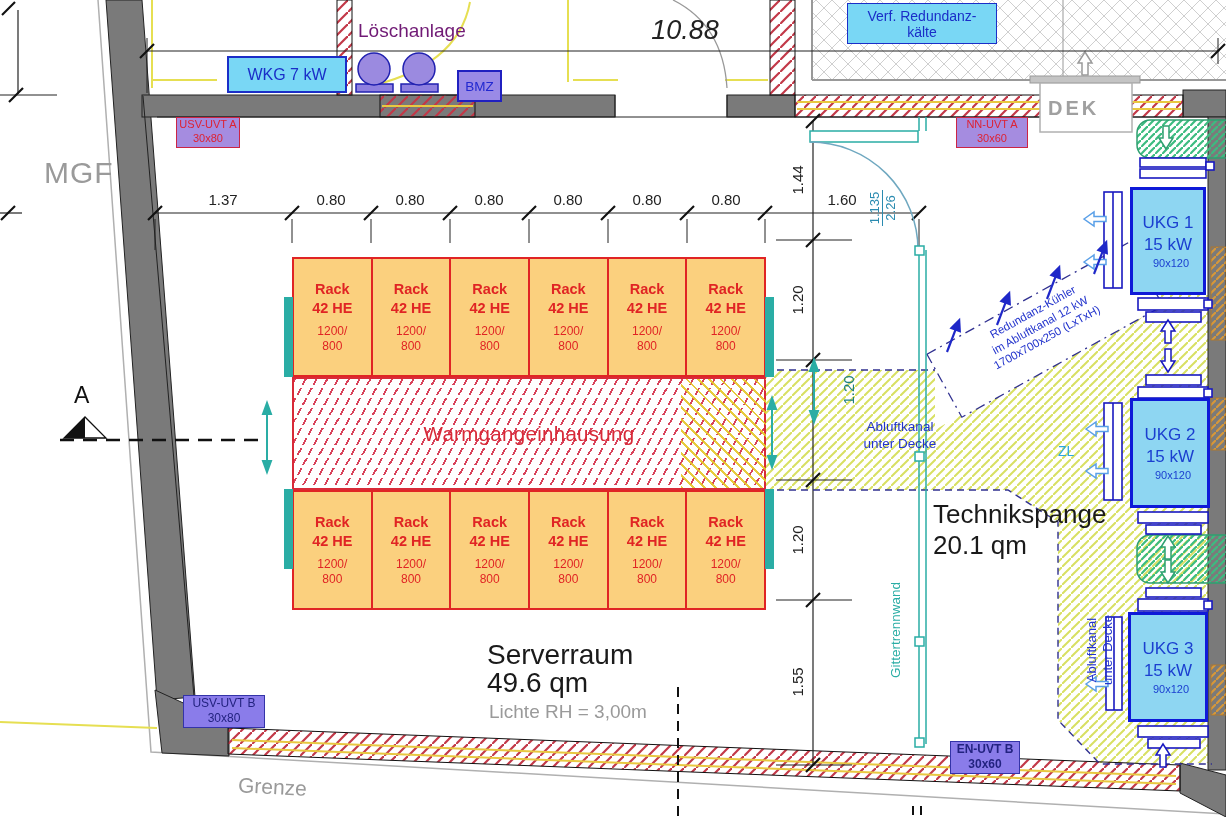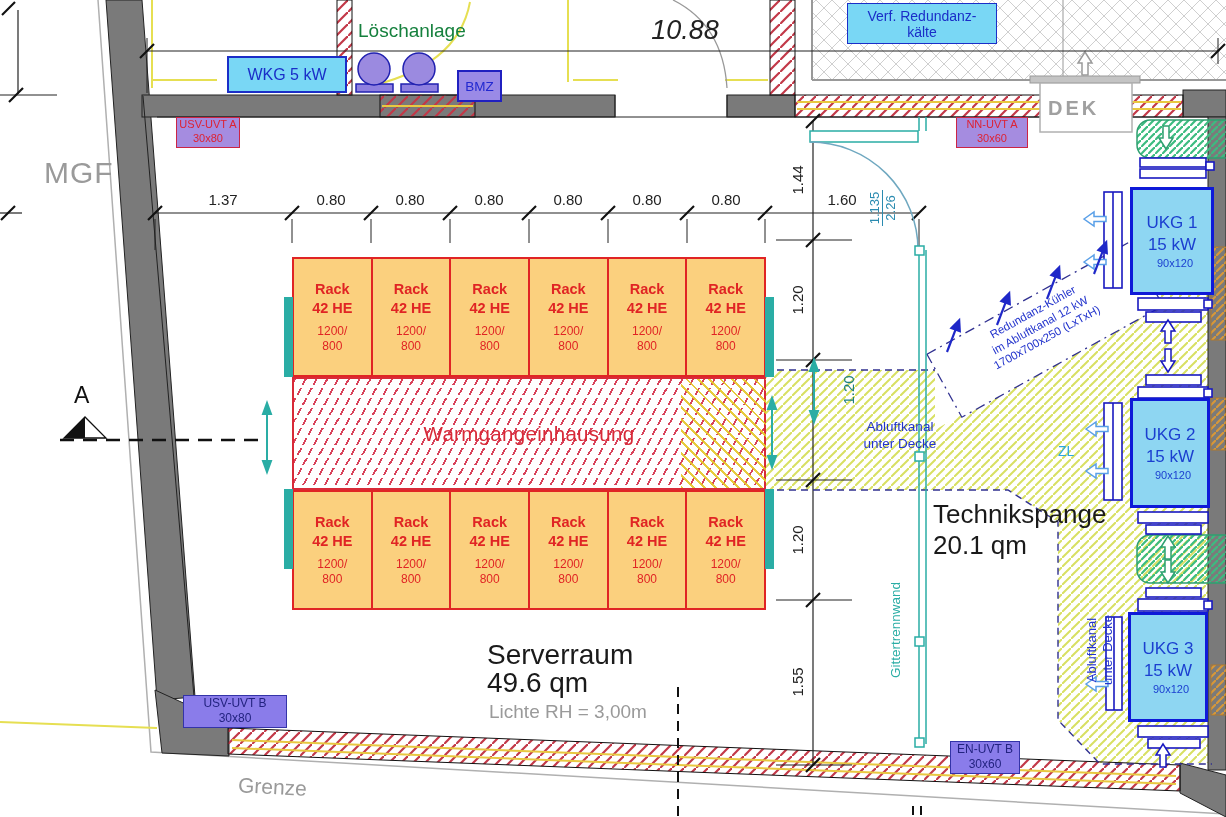--- a/index.html
+++ b/index.html
@@ -296,24 +296,24 @@
   </g>
 
   <g stroke="#111" stroke-width="2">
     <line x1="913" y1="806" x2="913" y2="815"></line>
         <line x1="921" y1="806" x2="921" y2="815"></line>
   </g>
 </svg>
 
 <div class="lbl" style="left:44px;top:156px;font-size:30px;color:#9a9a9a;letter-spacing:1px;">MGF</div>
 
-<div class="lbl" style="left:358px;top:20px;font-size:19px;color:#15803d;">Löschanlage</div>
+<div class="lbl" style="left:358px;top:20px;font-size:19px;color:#701a75;">Löschanlage</div>
 
 <div class="cyanbox" style="left:227px;top:56px;width:120px;height:37px;font-size:16px;">
-  <span>WKG 5 kW</span>
+  <span>WKG 7 kW</span>
 </div>
 
 <div class="cyanbox" style="left:457px;top:70px;width:45px;height:32px;font-size:13.5px;background:#9a8ae6;border-color:#2020c0;color:#2228d0;">
   <span>BMZ</span>
 </div>
 
 <div class="cyanbox" style="left:847px;top:3px;width:150px;height:41px;font-size:14px;border-width:1.5px;">
   <div>
     <div>Verf. Redundanz-</div>
     <div>kälte</div>
@@ -325,25 +325,25 @@
 <div class="lbl dim" style="left:640px;top:15px;width:90px;font-size:27px;font-style:italic;">10.88</div>
 
 <div class="purpleA" style="left:176px;top:117px;width:64px;height:31px;">
   <div>USV-UVT A</div>
   <div>30x80</div>
 </div>
 <div class="purpleA" style="left:956px;top:117px;width:72px;height:31px;">
   <div>NN-UVT A</div>
   <div>30x60</div>
 </div>
-<div class="purpleB" style="left:183px;top:695px;width:104px;height:33px;">
+<div class="purpleB" style="left:183px;top:695px;width:82px;height:33px;">
   <div>USV-UVT B</div>
   <div>30x80</div>
 </div>
-<div class="purpleB" style="left:950px;top:741px;width:70px;height:33px;">
+<div class="purpleB" style="left:950px;top:741px;width:70px;height:33px;font-weight:bold;">
   <div>EN-UVT B</div>
   <div>30x60</div>
 </div>
 
 <div class="dim" style="left:193px;top:191px;width:60px;">1.37</div>
 <div class="dim" style="left:301px;top:191px;width:60px;">0.80</div>
 <div class="dim" style="left:380px;top:191px;width:60px;">0.80</div>
 <div class="dim" style="left:459px;top:191px;width:60px;">0.80</div>
 <div class="dim" style="left:538px;top:191px;width:60px;">0.80</div>
 <div class="dim" style="left:617px;top:191px;width:60px;">0.80</div>
@@ -442,21 +442,21 @@
         <i class="g">1200/</i>
         <i>800</i>
       </div>
 </div>
 
 <div class="tealbar" style="left:284px;top:297px;width:9px;height:80px;"></div>
 <div class="tealbar" style="left:765px;top:297px;width:9px;height:80px;"></div>
 <div class="tealbar" style="left:284px;top:489px;width:9px;height:80px;"></div>
 <div class="tealbar" style="left:765px;top:489px;width:9px;height:80px;"></div>
 
-<div class="ukg" style="left:1130px;top:187px;width:84px;height:108px;">
+<div class="ukg" style="left:1130px;top:187px;width:76px;height:108px;">
   <span class="n">UKG 1</span>
   <span class="p">15 kW</span>
   <span class="s">90x120</span>
 </div>
 <div class="ukg" style="left:1130px;top:398px;width:80px;height:110px;">
   <span class="n">UKG 2</span>
   <span class="p">15 kW</span>
   <span class="s">90x120</span>
 </div>
 <div class="ukg" style="left:1128px;top:612px;width:80px;height:110px;">

